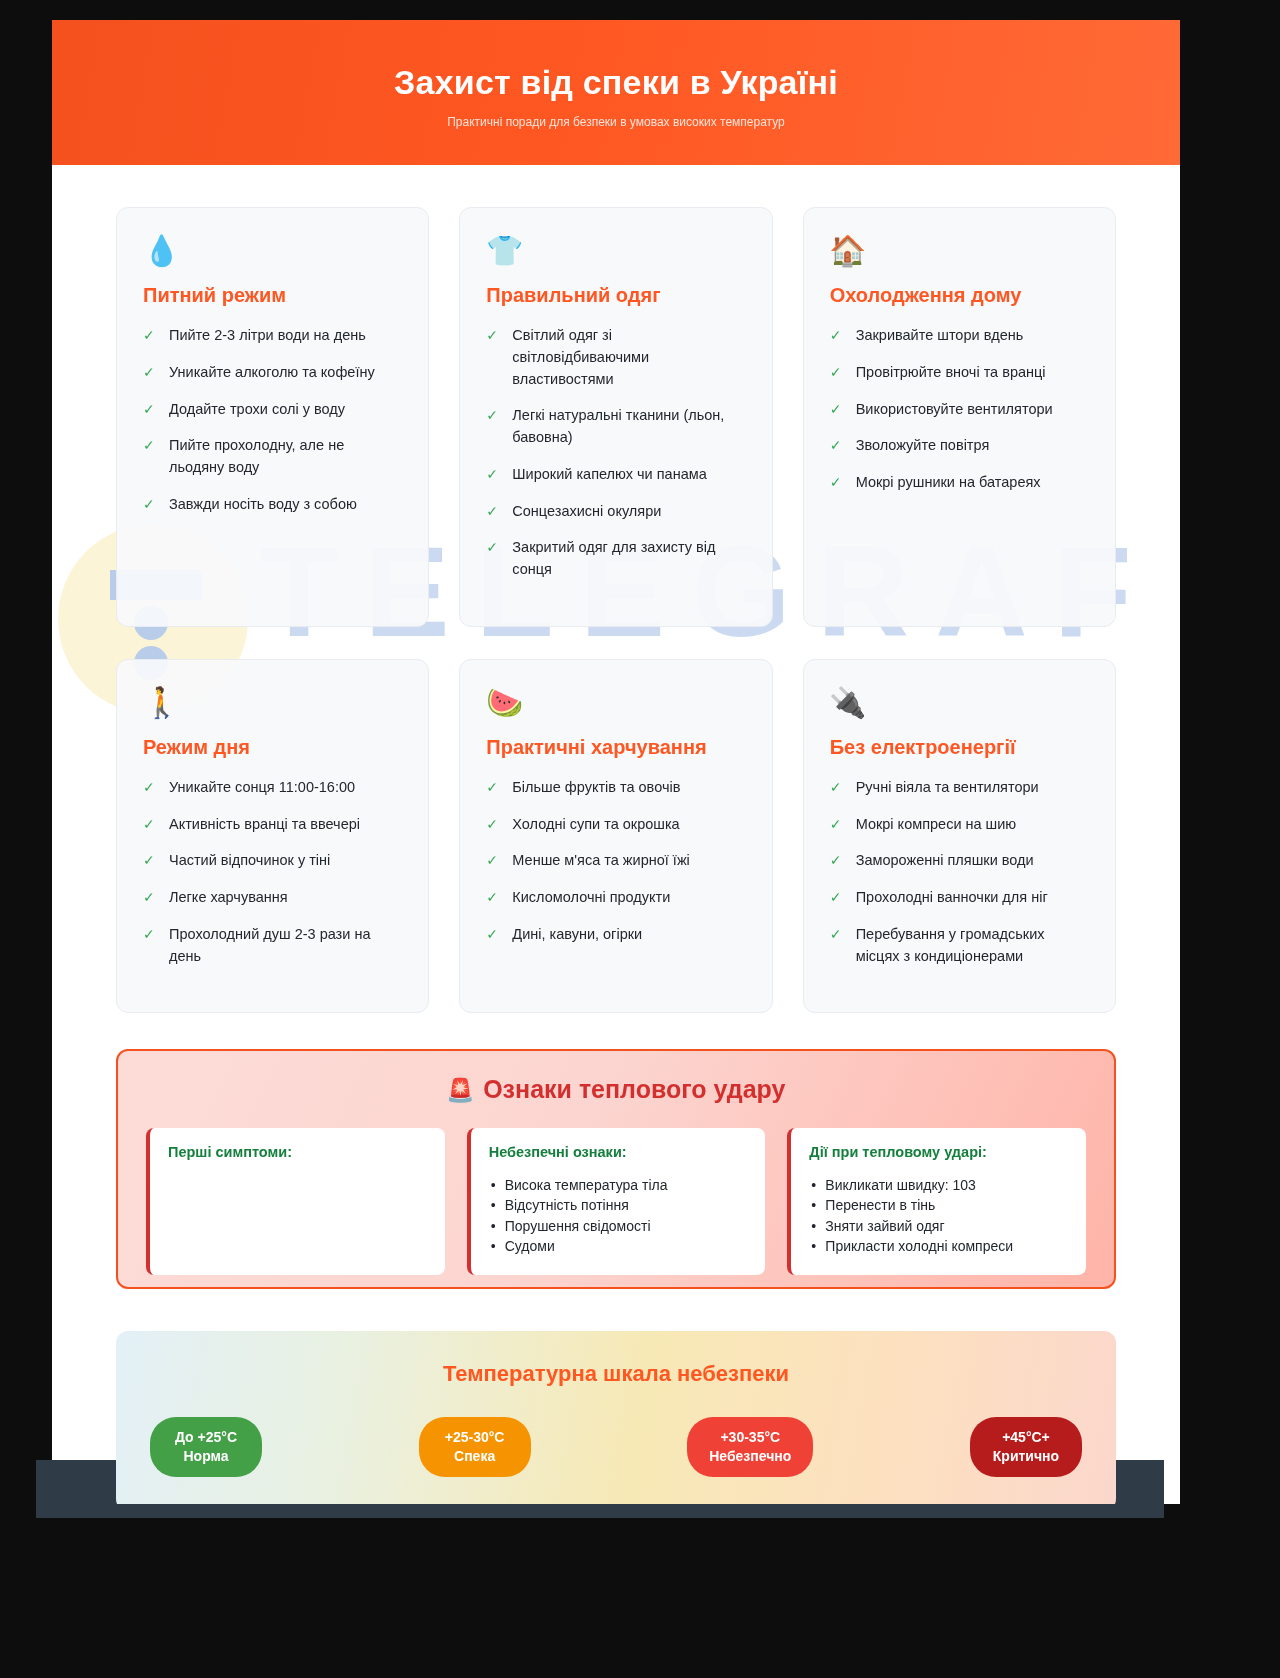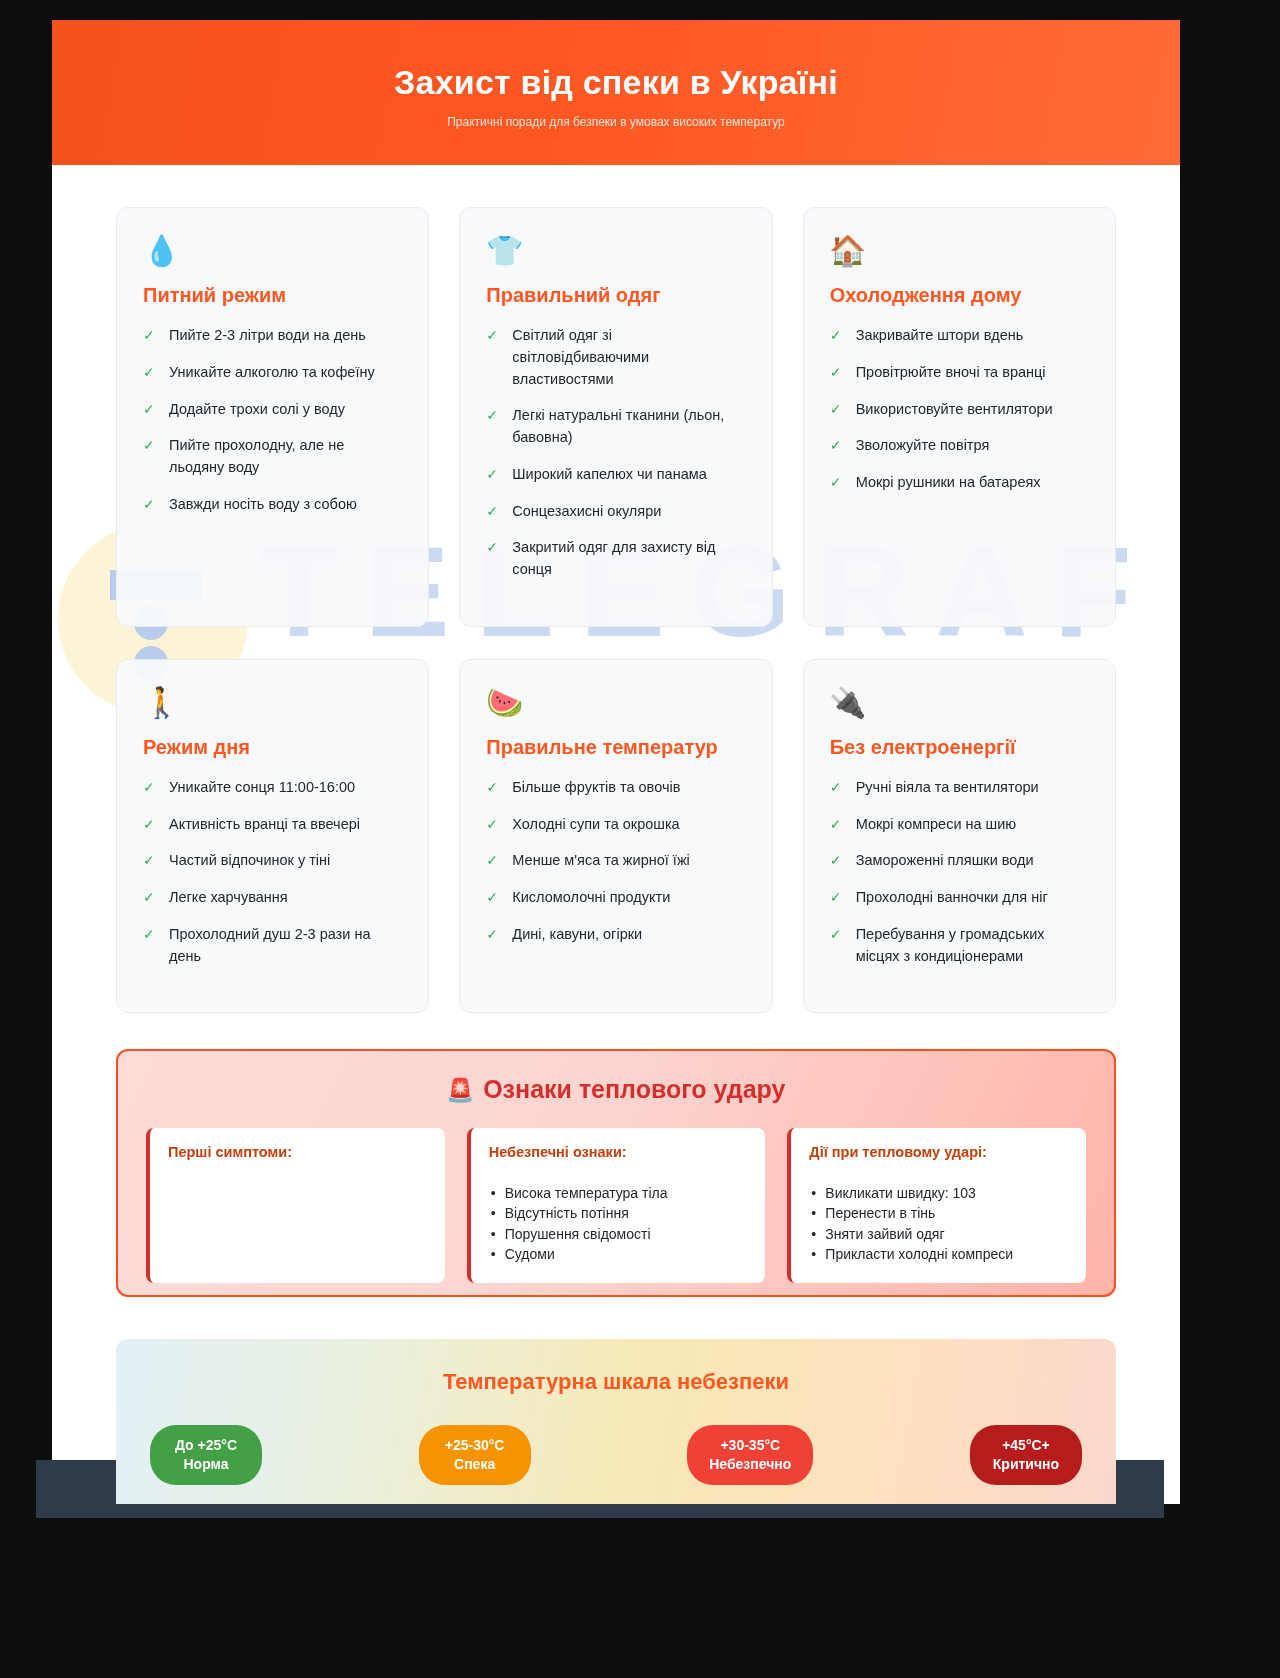--- a/index.html
+++ b/index.html
@@ -186,24 +186,24 @@
     grid-template-columns: repeat(3, 1fr);
     gap: 22px;
   }
   .warn-card {
     background: #ffffff;
     border-left: 4px solid #d32f2f;
     border-radius: 8px;
     padding: 16px 18px 18px 18px;
   }
   .warn-card h4 {
-    color: #c2410c;
+    color: #15803d;
     font-size: 14.5px;
     font-weight: bold;
-    margin-bottom: 24px;
+    margin-bottom: 16px;
   }
   .warn-card ul {
     list-style: none;
   }
   .warn-card li {
     position: relative;
     padding-left: 16px;
     font-size: 14px;
     line-height: 1.3;
     color: #22272e;
@@ -326,21 +326,21 @@
             <ul>
               <li><span class="tick">✓</span><span>Уникайте сонця 11:00-16:00</span></li>
               <li><span class="tick">✓</span><span>Активність вранці та ввечері</span></li>
               <li><span class="tick">✓</span><span>Частий відпочинок у тіні</span></li>
               <li><span class="tick">✓</span><span>Легке харчування</span></li>
               <li><span class="tick">✓</span><span>Прохолодний душ 2-3 рази на день</span></li>
             </ul>
           </div>
           <div class="card">
             <span class="card-icon">🍉</span>
-            <div class="card-title">Правильне температур</div>
+            <div class="card-title">Практичні харчування</div>
             <ul>
               <li><span class="tick">✓</span><span>Більше фруктів та овочів</span></li>
               <li><span class="tick">✓</span><span>Холодні супи та окрошка</span></li>
               <li><span class="tick">✓</span><span>Менше м'яса та жирної їжі</span></li>
               <li><span class="tick">✓</span><span>Кисломолочні продукти</span></li>
               <li><span class="tick">✓</span><span>Дині, кавуни, огірки</span></li>
             </ul>
           </div>
           <div class="card">
             <span class="card-icon">🔌</span>

